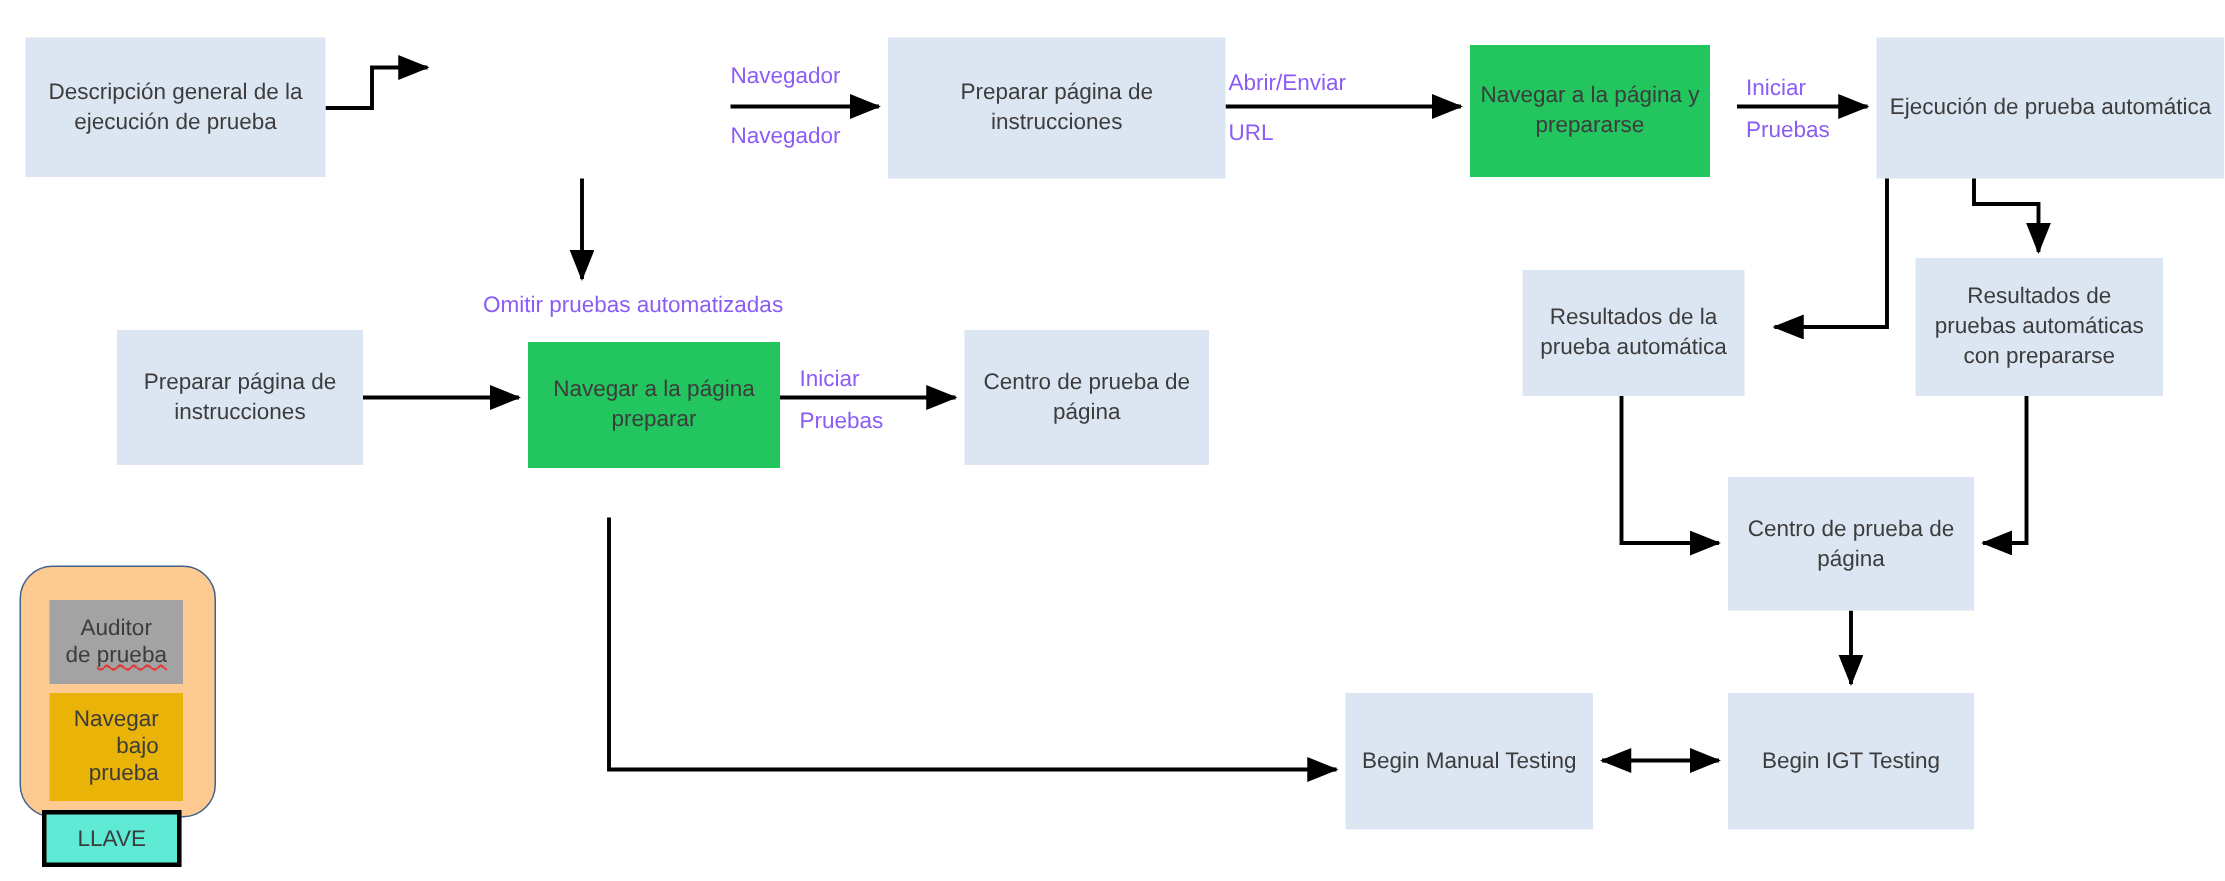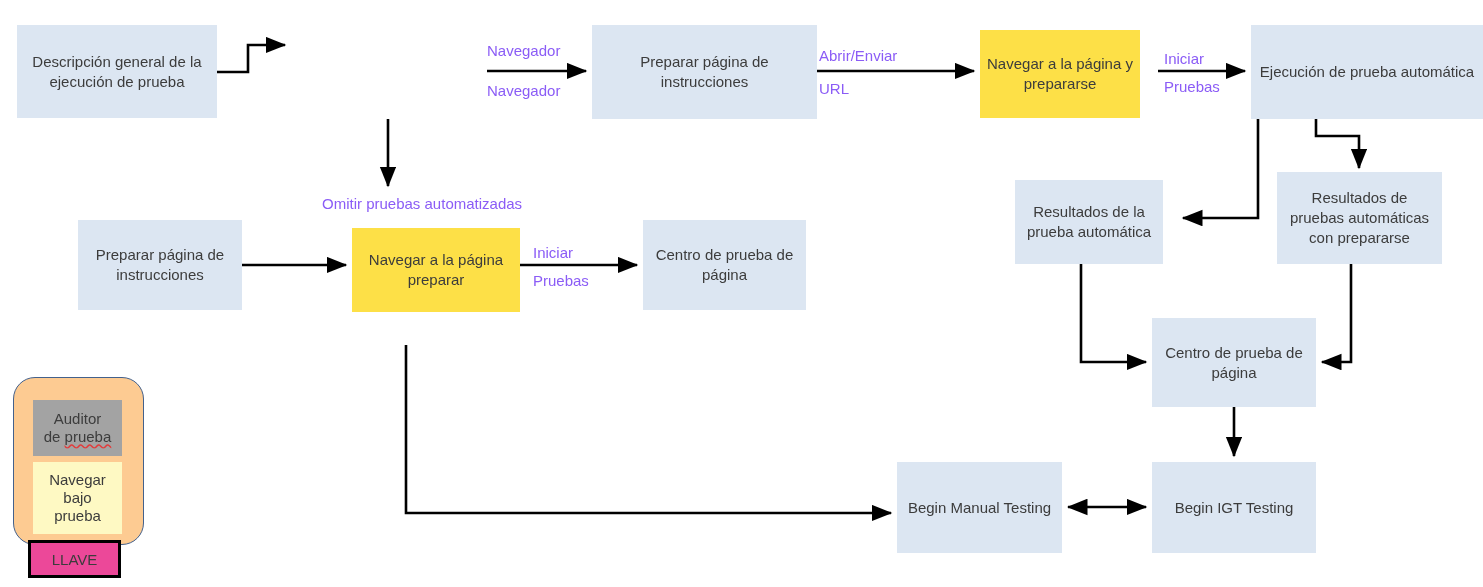--- a/index.html
+++ b/index.html
@@ -23,21 +23,21 @@
     align-items: center;
     justify-content: center;
     text-align: center;
     color: #3c3c3c;
     font-size: 15px;
     line-height: 1.32;
     box-sizing: border-box;
     padding: 2px 6px;
   }
   .node.blue  { background: #dce6f2; }
-  .node.yellow{ background: #fde047; }
+  .node.yellow{ background: #22c55e; }
 
   .edge-label {
     position: absolute;
     color: #8b5cf6;
     font-size: 15px;
     line-height: 1.2;
     white-space: nowrap;
   }
 
   svg.wires {
@@ -66,28 +66,28 @@
     display: flex;
     align-items: center;
     justify-content: center;
     text-align: center;
     font-size: 15px;
     line-height: 1.22;
     color: #3c3c3c;
     box-sizing: border-box;
   }
   .legend-sample.blue   { background: #a3a3a3; }
-  .legend-sample.yellow { background: #fef9c3; }
+  .legend-sample.yellow { background: #eab308; text-align: right; }
   .legend-key {
     position: absolute;
     left: 28px;
     top: 540px;
     width: 93px;
     height: 38px;
-    background: #ec4899;
+    background: #5eead4;
     border: 3px solid #000000;
     display: flex;
     align-items: center;
     justify-content: center;
     font-size: 15px;
     color: #3c3c3c;
     box-sizing: border-box;
   }
   .misspell {
     text-decoration: underline wavy #e23b3b;

